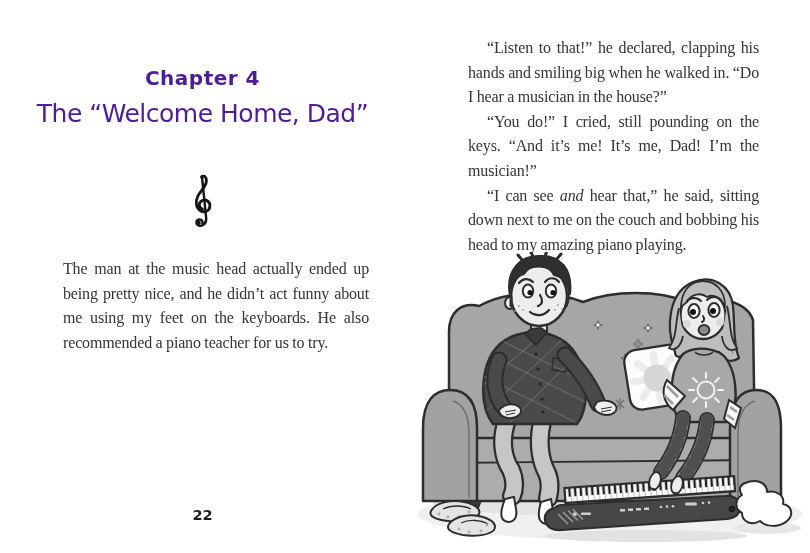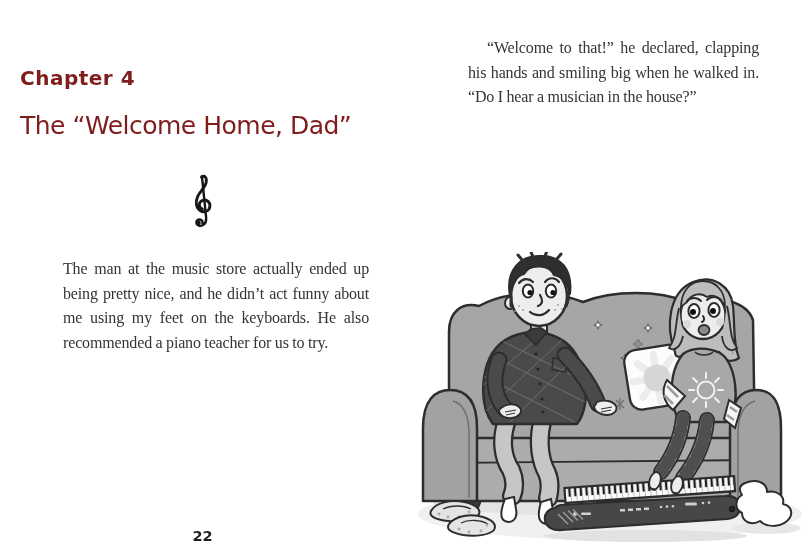--- a/index.html
+++ b/index.html
@@ -1,37 +1,37 @@
 <!DOCTYPE html>
 <html lang="en"><head>
 <meta charset="utf-8">
 <style>
   html,body{margin:0;padding:0;background:#ffffff;}
   .book{position:relative;width:810px;height:553px;background:#ffffff;overflow:hidden;
         font-family:"Liberation Serif", serif;color:#343434;}
   .page{position:absolute;top:0;height:553px;width:405px;}
   .page.left{left:0;} .page.right{left:405px;}
 
-  .heading-block{position:absolute;left:20px;top:66px;width:365px;
-                 color:#7f1d1d;font-family:"DejaVu Sans", sans-serif;}
+  .heading-block{position:absolute;left:20px;top:66px;width:365px;text-align:center;
+                 color:#4c1d95;font-family:"DejaVu Sans", sans-serif;}
   .chapter-label{font-size:20px;font-weight:bold;letter-spacing:.5px;line-height:24px;}
-  .chapter-title{font-size:25px;font-weight:normal;letter-spacing:-.5px;line-height:31px;margin-top:20px;}
+  .chapter-title{font-size:25px;font-weight:normal;letter-spacing:-.5px;line-height:31px;margin-top:8px;}
 
   .clef{position:absolute;left:186px;top:172px;}
 
   .body-copy{position:absolute;font-size:16px;line-height:24.6px;text-align:justify;
              letter-spacing:-.15px;word-spacing:-.3px;color:#343434;hyphens:auto;}
   .body-copy p{margin:0;}
   .body-copy p.indent{text-indent:19px;}
   .left-copy{left:63px;top:257px;width:306px;}
   .right-copy{left:63px;top:36px;width:291px;}
   .body-copy em{font-style:italic;}
 
   .page-number{position:absolute;left:20px;top:507px;width:365px;text-align:center;
-               font-family:"DejaVu Sans", sans-serif;font-weight:bold;font-size:14.5px;color:#1d1d1d;margin-top:21px;}
+               font-family:"DejaVu Sans", sans-serif;font-weight:bold;font-size:14.5px;color:#1d1d1d;}
 
   .illustration{position:absolute;left:10px;top:252px;}
 </style>
 </head>
 <body>
 
 <div class="book">
 
   <div class="page left">
     <div class="heading-block">
@@ -45,29 +45,31 @@
       <svg width="30" height="62" viewBox="0 0 32 62" aria-hidden="true">
         <g stroke="#161616" fill="none" stroke-linecap="round">
           <path stroke-width="3" d="M16.5,3.5 C20,1 22.5,4 21.5,9 C20.5,14.5 15,18.5 12.5,24 C10,29.5 10.5,36 15,39 C19.5,42 25,39.5 25.5,34.5 C26,29.5 21,26.5 17,28.5 C13,30.5 13.5,36 17.5,37.5"></path>
           <path stroke-width="2.6" d="M17,2.5 L21.5,47 C22,53 17.5,56.5 13.5,55 C10,53.5 10.5,48.5 14.5,48.5 C17,48.5 18,50.5 17.5,52.5"></path>
         </g>
         <circle cx="13.2" cy="52.2" r="2.6" fill="#161616"></circle>
       </svg>
     </div>
 
     <div class="body-copy left-copy">
-      <p>The man at the music store actually ended up being pretty nice, and he didn’t act funny about me using my feet on the keyboards. He also recommended a piano teacher for us to try.</p>
+      <p>The man at the music head actually ended up being pretty nice, and he didn’t act funny about me using my feet on the keyboards. He also recommended a piano teacher for us to try.</p>
     </div>
 
     <div class="page-number">22</div>
   </div>
 
   <div class="page right">
     <div class="body-copy right-copy">
-      <p class="indent">“Welcome to that!” he declared, clapping his hands and smiling big when he walked in. “Do I hear a musician in the house?”</p>
+      <p class="indent">“Listen to that!” he declared, clapping his hands and smiling big when he walked in. “Do I hear a musician in the house?”</p>
+      <p class="indent">“You do!” I cried, still pounding on the keys. “And it’s me! It’s me, Dad! I’m the musician!”</p>
+      <p class="indent"><span>“I can see </span><em>and</em><span> hear that,” he said, sitting down next to me on the couch and bobbing his head to my amazing piano playing.</span></p>
     </div>
 
     <div class="illustration">
       <svg width="395" height="298" viewBox="0 0 395 298" aria-hidden="true">
         <defs>
           <pattern id="pkeys" width="5.7" height="15" patternUnits="userSpaceOnUse" patternTransform="translate(150,236)">
             <rect width="5.7" height="15" fill="#fbfbfb"></rect>
             <line x1="0" y1="0" x2="0" y2="15" stroke="#6f6f6f" stroke-width="0.9"></line>
             <rect x="3.6" y="0" width="3.0" height="9" fill="#1e1e1e"></rect>
           </pattern>

